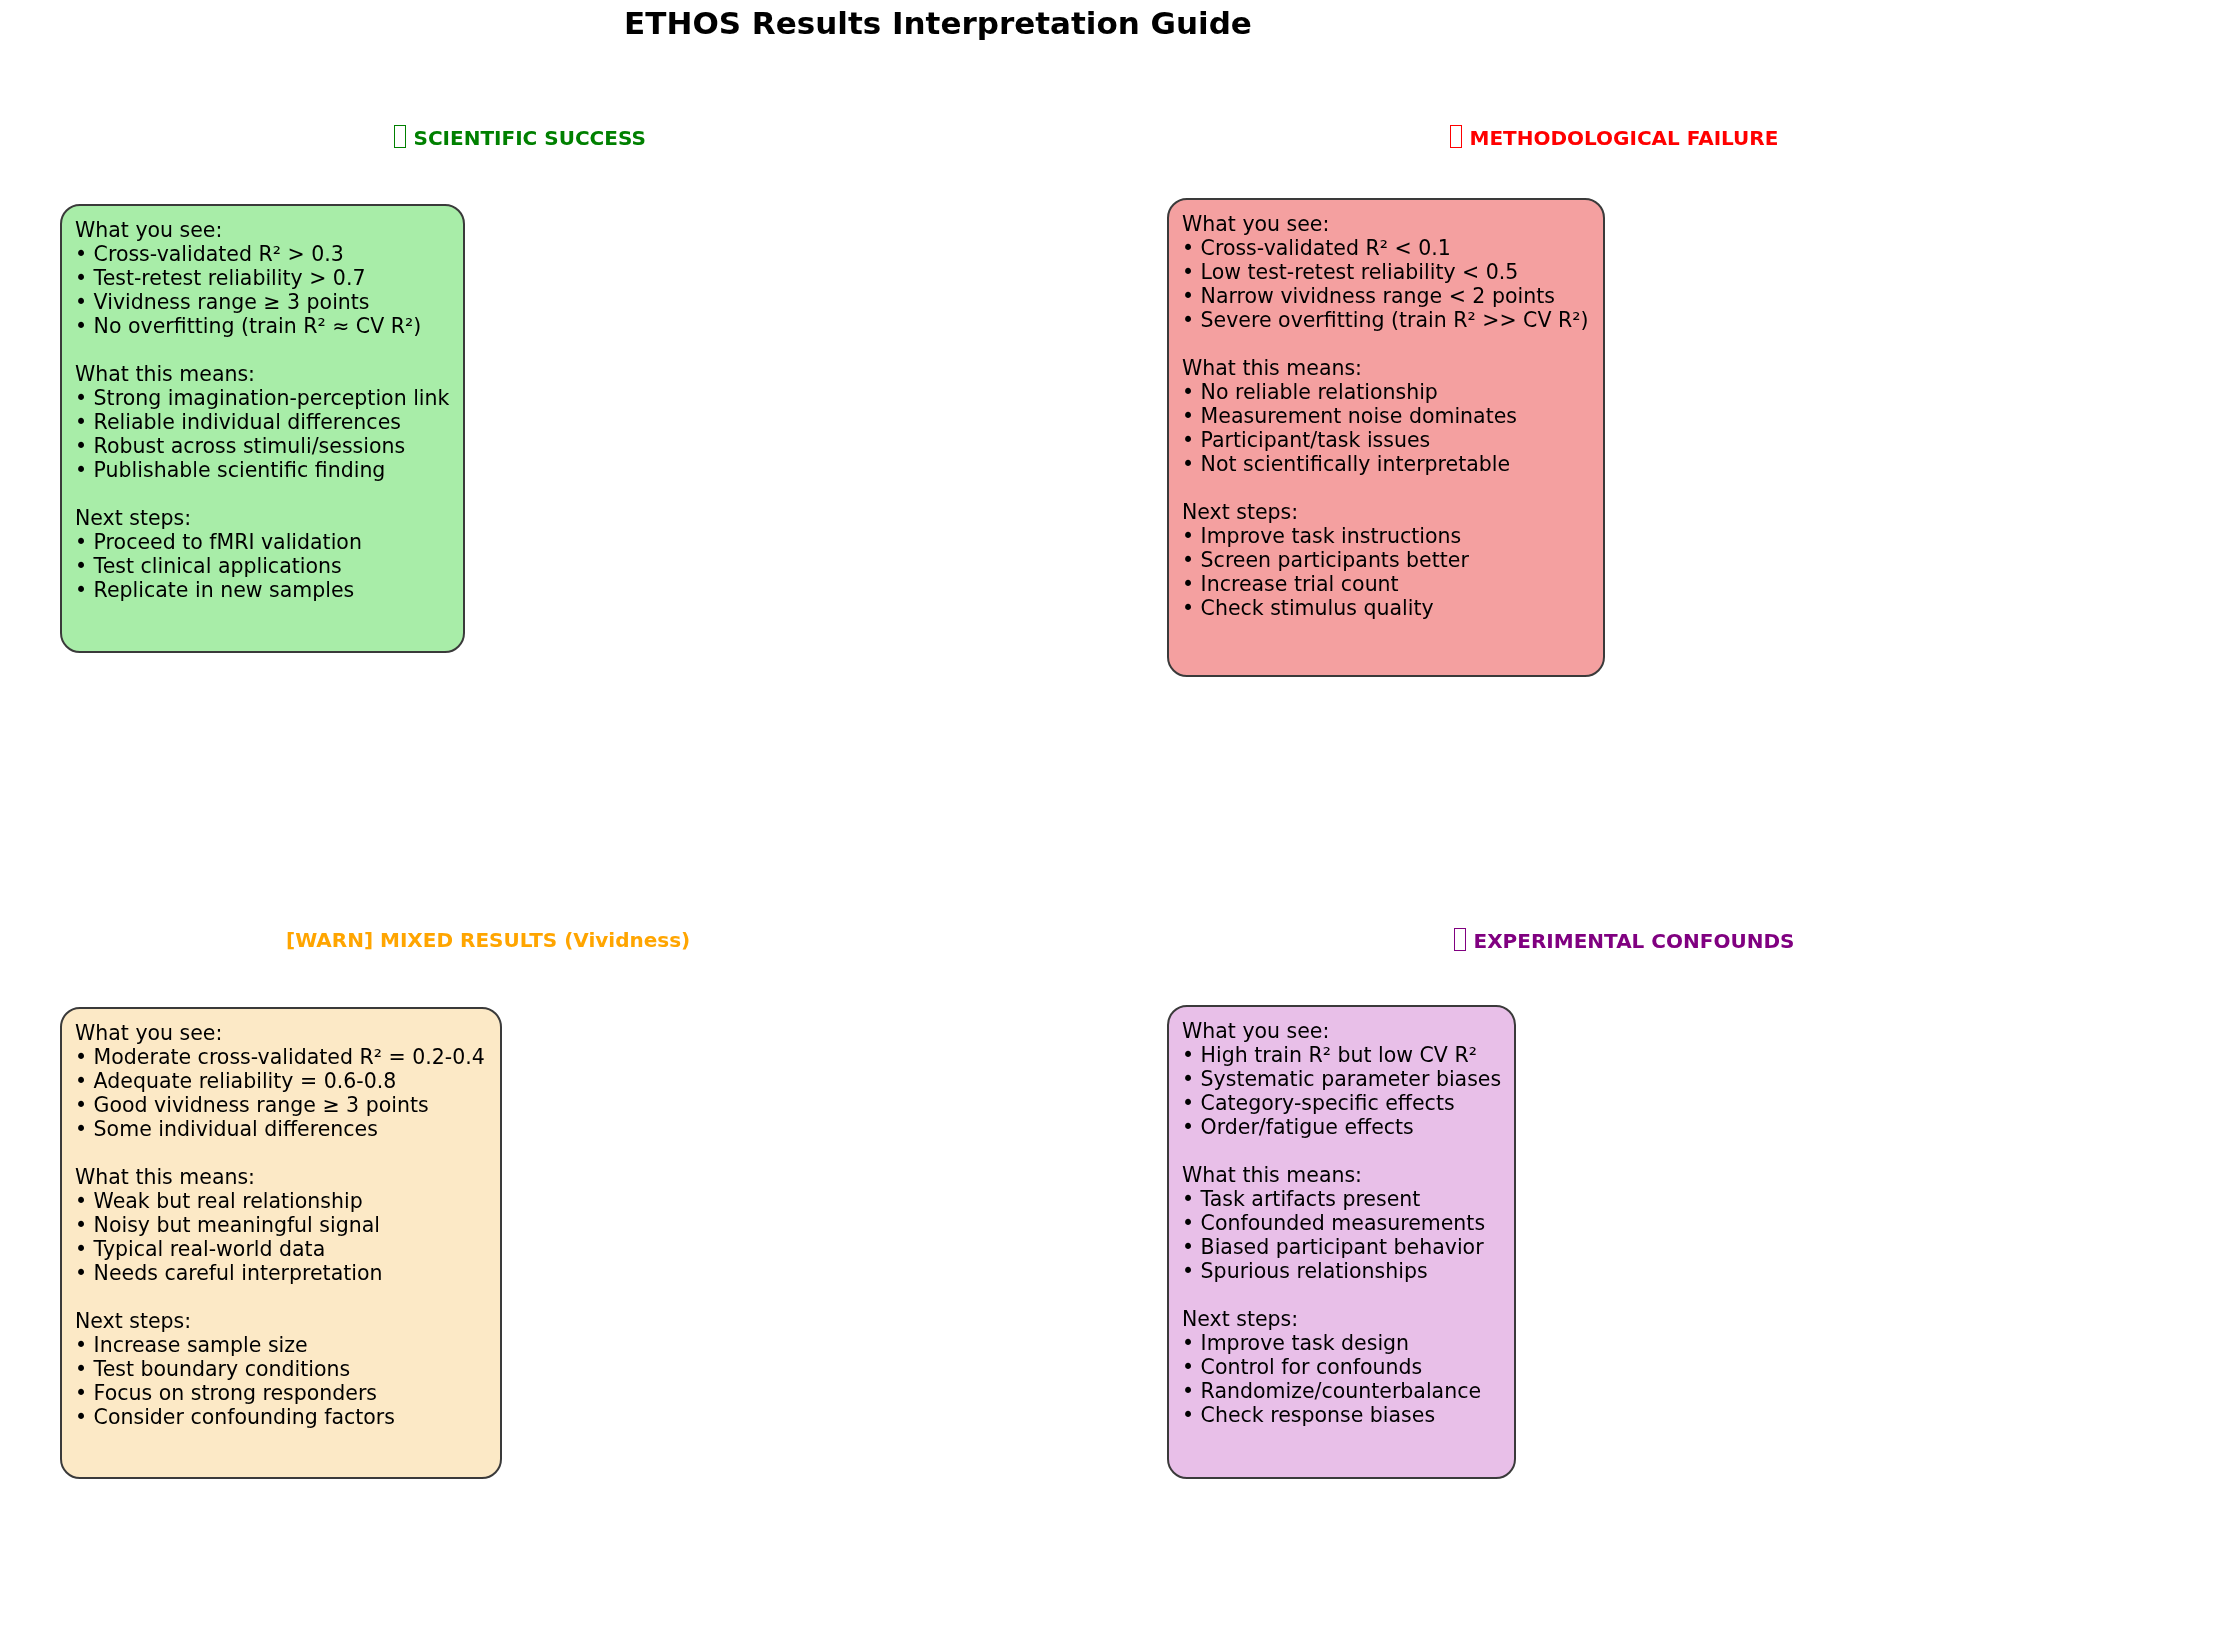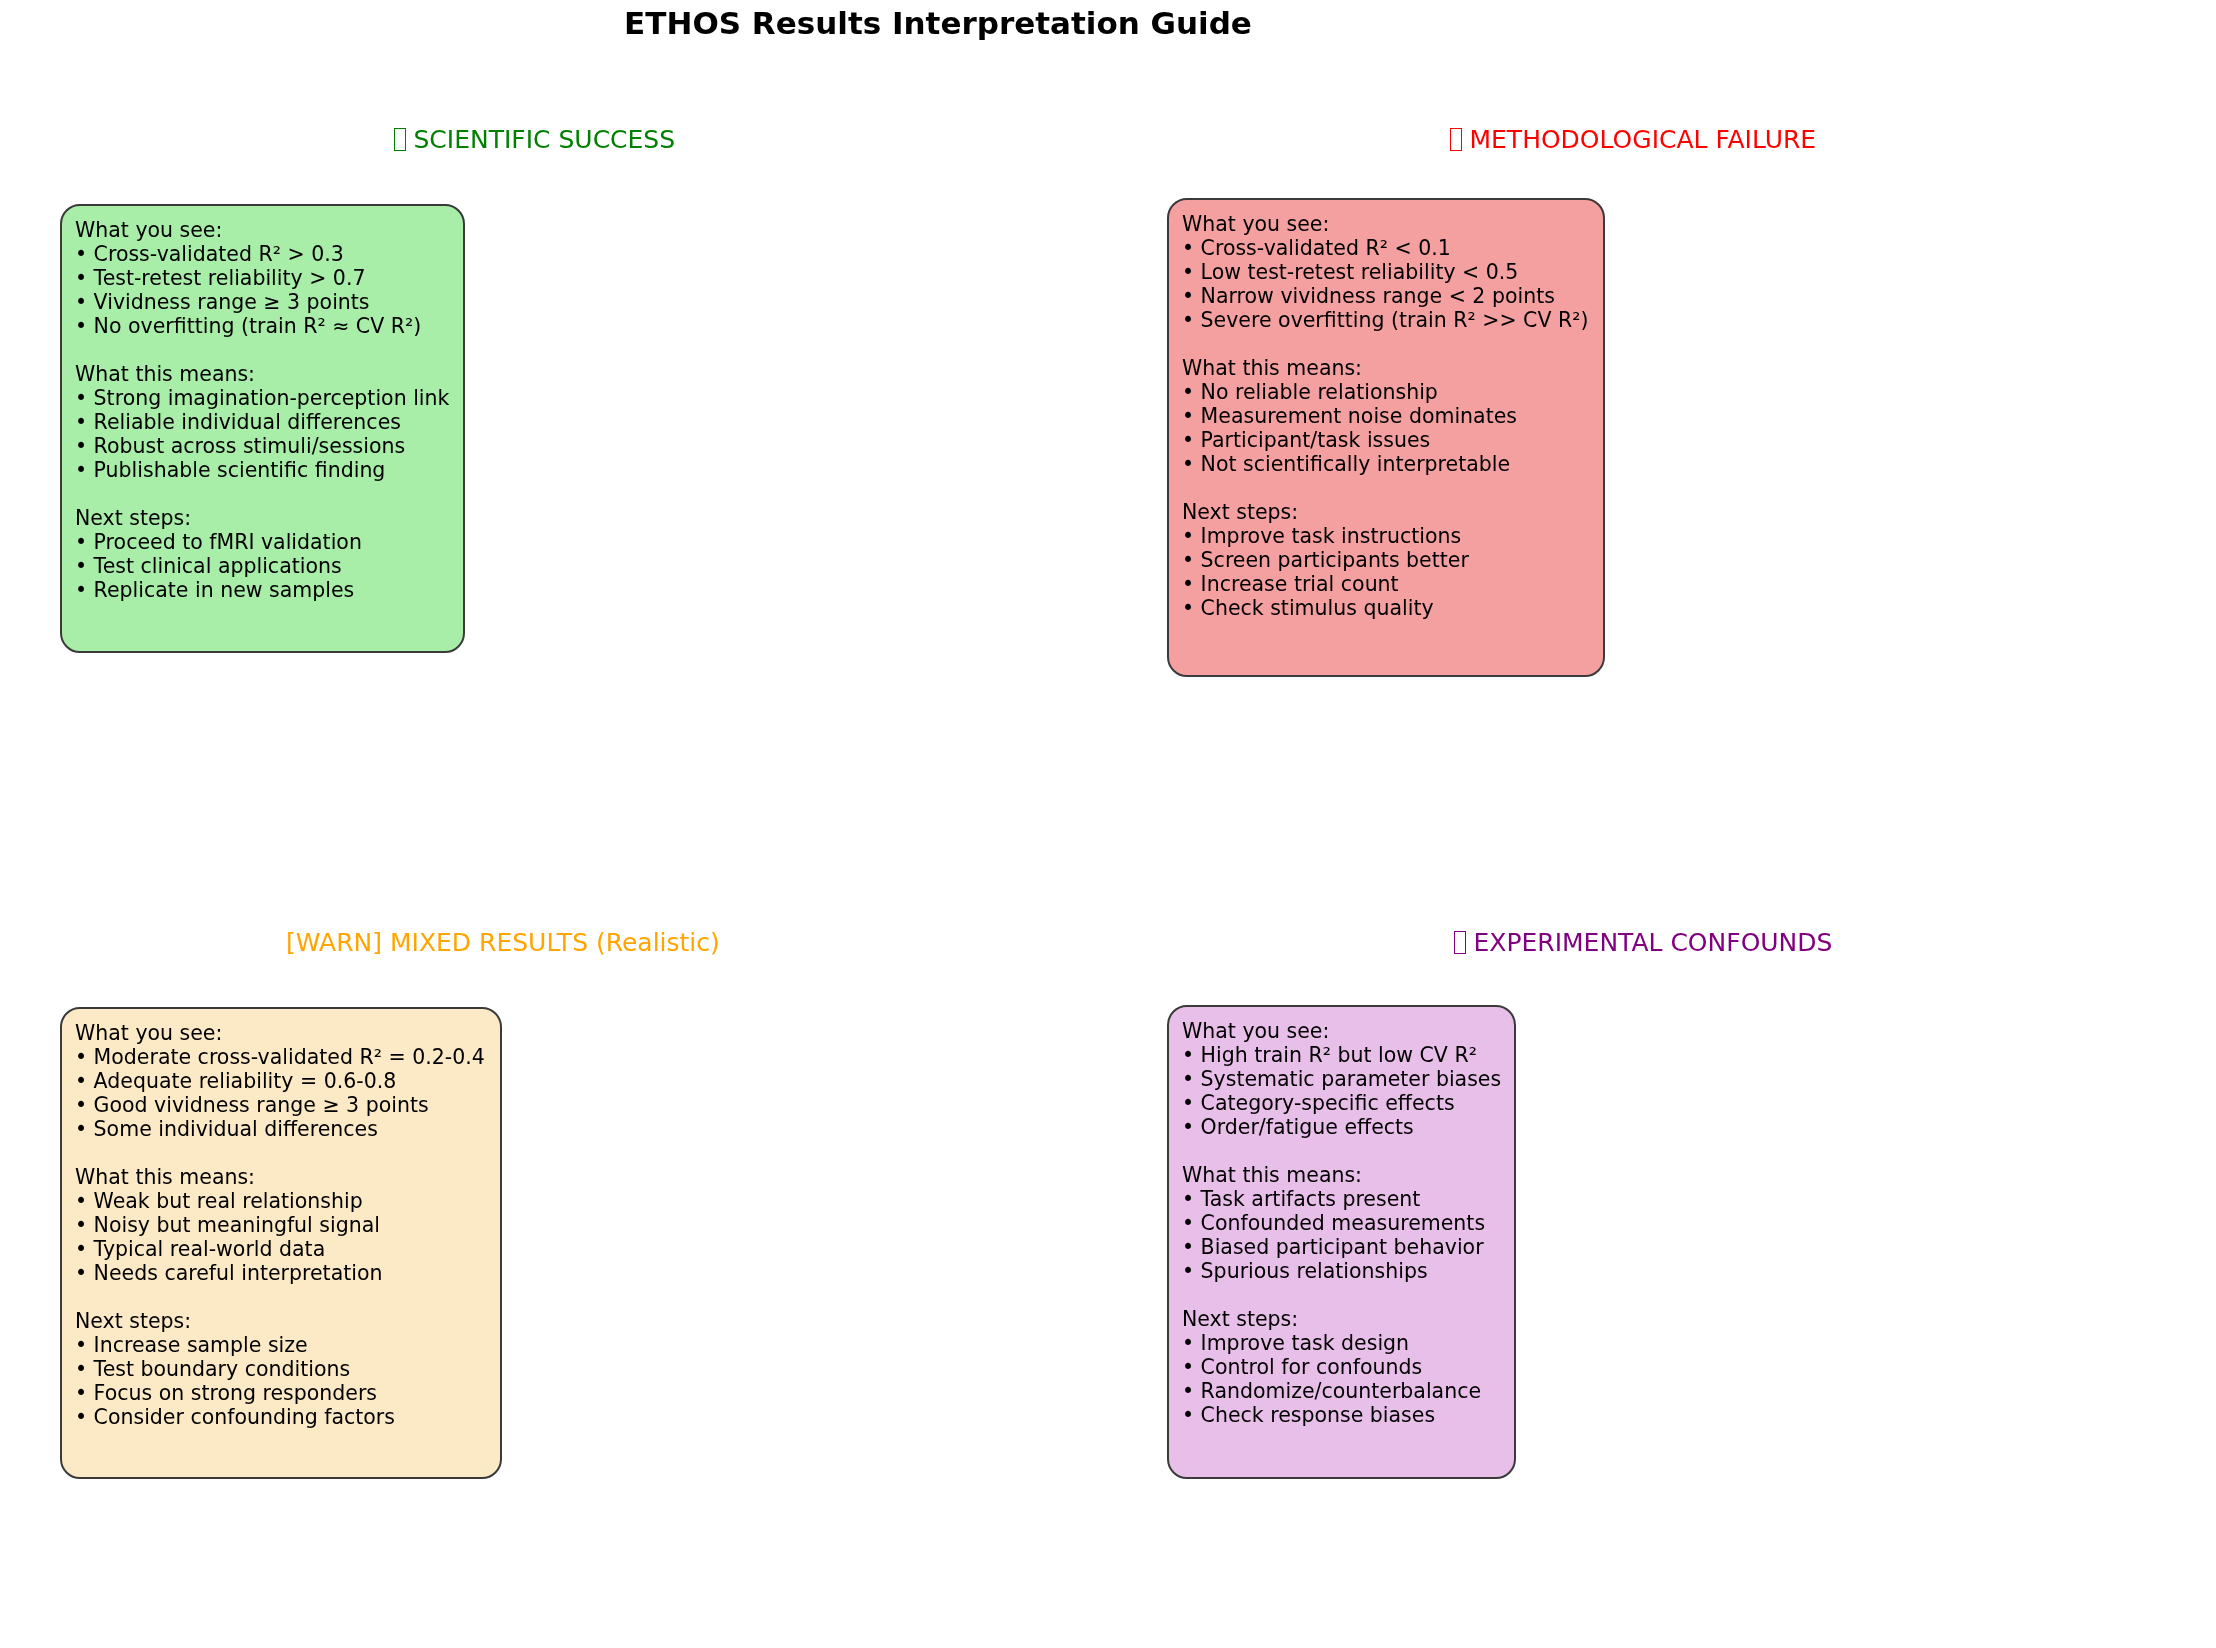--- a/index.html
+++ b/index.html
@@ -22,22 +22,22 @@
     width: 1876px;
     text-align: center;
     font-size: 31px;
     font-weight: bold;
     color: #000000;
     letter-spacing: 0px;
   }
 
   .panel-header {
     position: absolute;
-    font-size: 25px;
-    font-weight: normal;
+    font-size: 20px;
+    font-weight: bold;
     white-space: nowrap;
   }
   .panel-header .tofu {
     display: inline-block;
     width: 12px;
     height: 23px;
     border: 1.9px solid currentColor;
     vertical-align: -3.3px;
     margin-right: 7.5px;
     box-sizing: border-box;
@@ -116,21 +116,21 @@
 • Participant/task issues
 • Not scientifically interpretable
 
 Next steps:
 • Improve task instructions
 • Screen participants better
 • Increase trial count
 • Check stimulus quality</div>
 
 <div id="header-mixed" class="panel-header">
-  <span>[WARN] MIXED RESULTS (Realistic)</span>
+  <span>[WARN] MIXED RESULTS (Vividness)</span>
 </div>
 <div id="card-mixed" class="card">What you see:
 • Moderate cross-validated R² = 0.2-0.4
 • Adequate reliability = 0.6-0.8
 • Good vividness range ≥ 3 points
 • Some individual differences
 
 What this means:
 • Weak but real relationship
 • Noisy but meaningful signal

